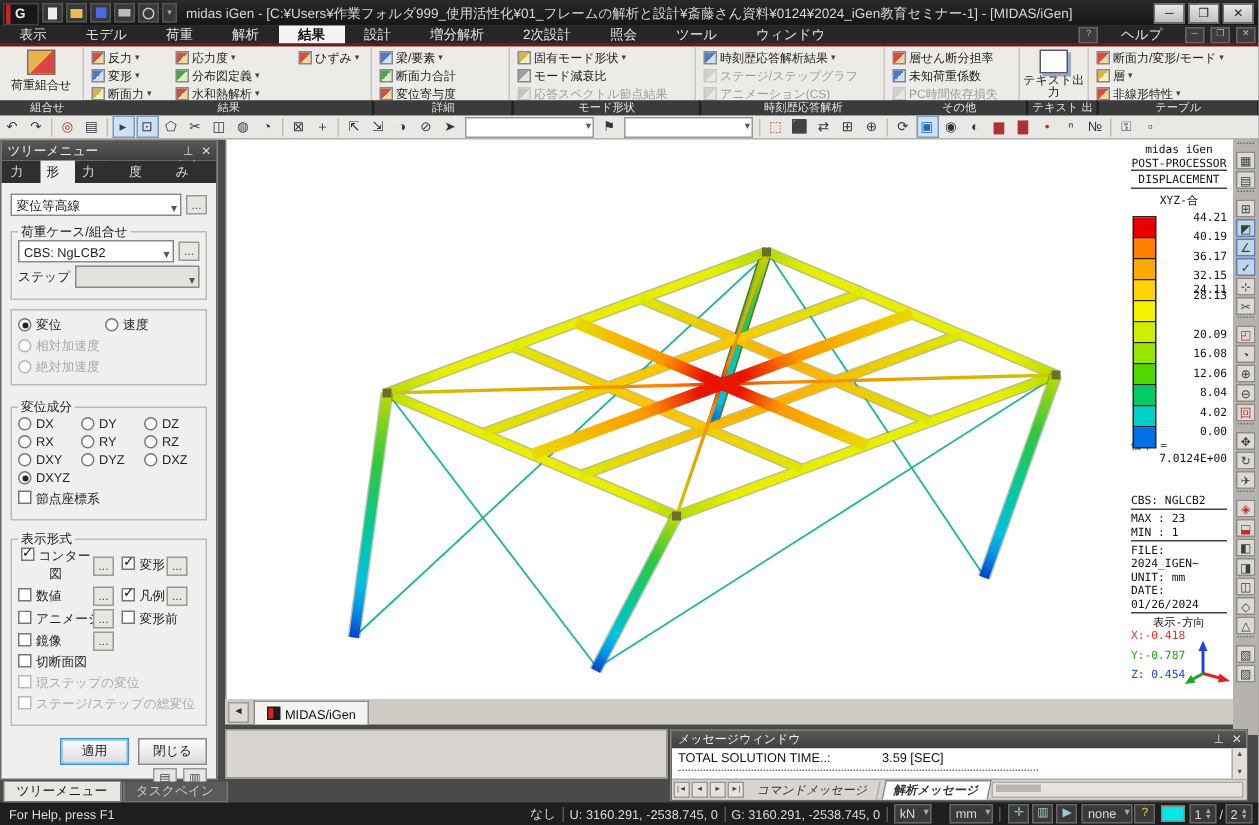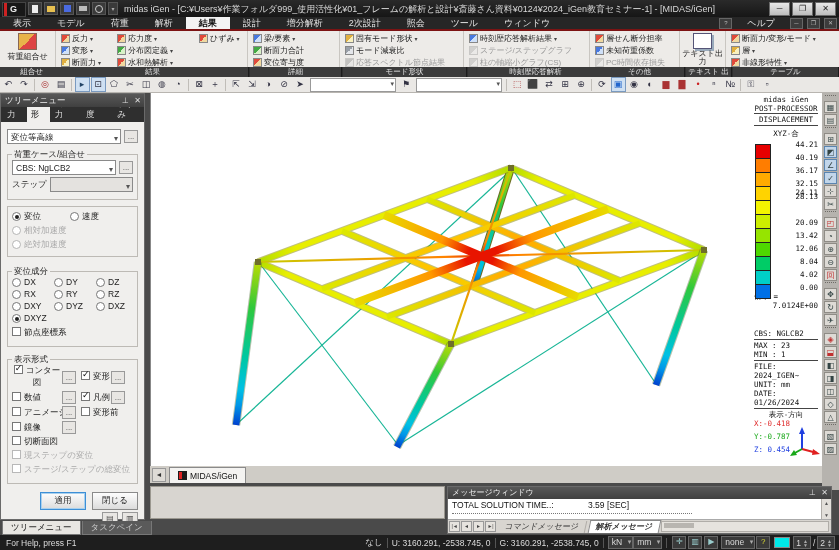--- a/index.html
+++ b/index.html
@@ -263,21 +263,21 @@
       <div class="ritem dd">
           <span class="ic blu"></span>
           <span>時刻歴応答解析結果</span>
         </div>
       <div class="ritem dis">
           <span class="ic gry"></span>
           <span>ステージ/ステップグラフ</span>
         </div>
       <div class="ritem dis">
           <span class="ic gry"></span>
-          <span>柱の軸縮小グラフ(CS)</span>
+          <span>アニメーション(CS)</span>
         </div>
     </div>
   </div>
   <div class="rgroup" style="width:90px;">
     <div class="ritems" style="padding-left:3px;">
       <div class="ritem">
           <span class="ic red"></span>
           <span>層せん断分担率</span>
         </div>
       <div class="ritem">
@@ -671,21 +671,21 @@
         <i class="lgc" style="background-color: rgb(0, 207, 200);"></i>
         <i class="lgc" style="background-color: rgb(0, 112, 230);"></i>
     </div>
     <span class="lv" style="top:0;">44.21</span>
     <span class="lv" style="top:13px;">40.19</span>
     <span class="lv" style="top:26px;">36.17</span>
     <span class="lv" style="top:39px;">32.15</span>
     <span class="lv" style="top:52px;">28.13</span>
     <span class="lv" style="top:48px;">24.11</span>
     <span class="lv" style="top:78px;">20.09</span>
-    <span class="lv" style="top:91px;">13.42</span>
+    <span class="lv" style="top:91px;">16.08</span>
     <span class="lv" style="top:104px;">12.06</span>
     <span class="lv" style="top:117px;">8.04</span>
     <span class="lv" style="top:130px;">4.02</span>
     <span class="lv" style="top:143px;">0.00</span>
   </div>
   <div>倍率 =</div>
   <div style="text-align:right;">7.0124E+00</div>
   <div class="sp"></div>
   <div>CBS: NGLCB2</div>
   <div class="hr"></div>
@@ -793,21 +793,21 @@
 <div id="statusbar" class="abs">
   <span style="margin-left:6px;">For Help, press F1</span>
   <span style="flex:1;"></span>
   <span>なし</span>
   <span class="ssep"></span>
   <span>U: 3160.291, -2538.745, 0</span>
   <span class="ssep"></span>
   <span>G: 3160.291, -2538.745, 0</span>
   <span class="ssep"></span>
   <span class="scombo">kN</span>
-  <span class="scombo" style="margin-left:0;">mm</span>
+  <span class="scombo" style="margin-left:12px;">mm</span>
   <span class="ssep"></span>
   <span class="sico">✛</span>
   <span class="sico">▥</span>
   <span class="sico">▶</span>
   <span class="scombo" style="margin-left:2px;">none</span>
   <span class="sico" style="color:#dd3;">?</span>
   <span class="swatch"></span>
   <span class="spin">
     <span>1</span>
       <span class="ar">▲<br>▼</span>

